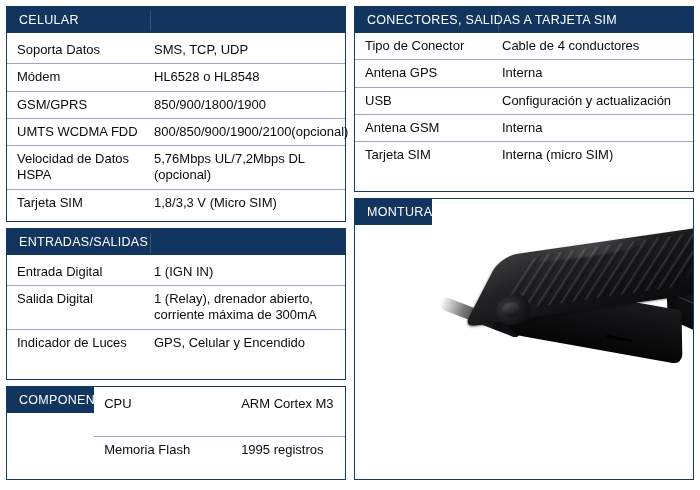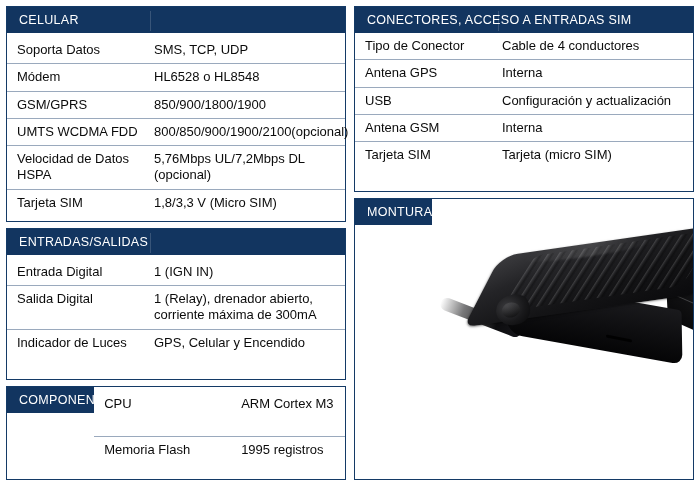--- a/index.html
+++ b/index.html
@@ -307,42 +307,42 @@
         </tbody>
       </table>
       <div class="filler tall"></div>
     </div>
 
   </div>
 
   <div class="column">
 
     <div class="panel right">
-      <div class="section-head">CONECTORES, ACCESO A ENTRADAS SIM</div>
+      <div class="section-head">CONECTORES, SALIDAS A TARJETA SIM</div>
       <table class="spec-table">
         <tbody>
           <tr>
             <td class="k">Tipo de Conector</td>
             <td class="v">Cable de 4 conductores</td>
           </tr>
           <tr>
             <td class="k">Antena GPS</td>
             <td class="v">Interna</td>
           </tr>
           <tr>
             <td class="k">USB</td>
             <td class="v">Configuración y actualización</td>
           </tr>
           <tr>
             <td class="k">Antena GSM</td>
             <td class="v">Interna</td>
           </tr>
           <tr class="pad-bottom-row">
             <td class="k">Tarjeta SIM</td>
-            <td class="v">Tarjeta (micro SIM)</td>
+            <td class="v">Interna (micro SIM)</td>
           </tr>
         </tbody>
       </table>
       <div class="filler"></div>
     </div>
 
     <div class="panel grow">
       <div class="section-head">MONTURA</div>
       <div class="photo-frame">
         <div class="device">

